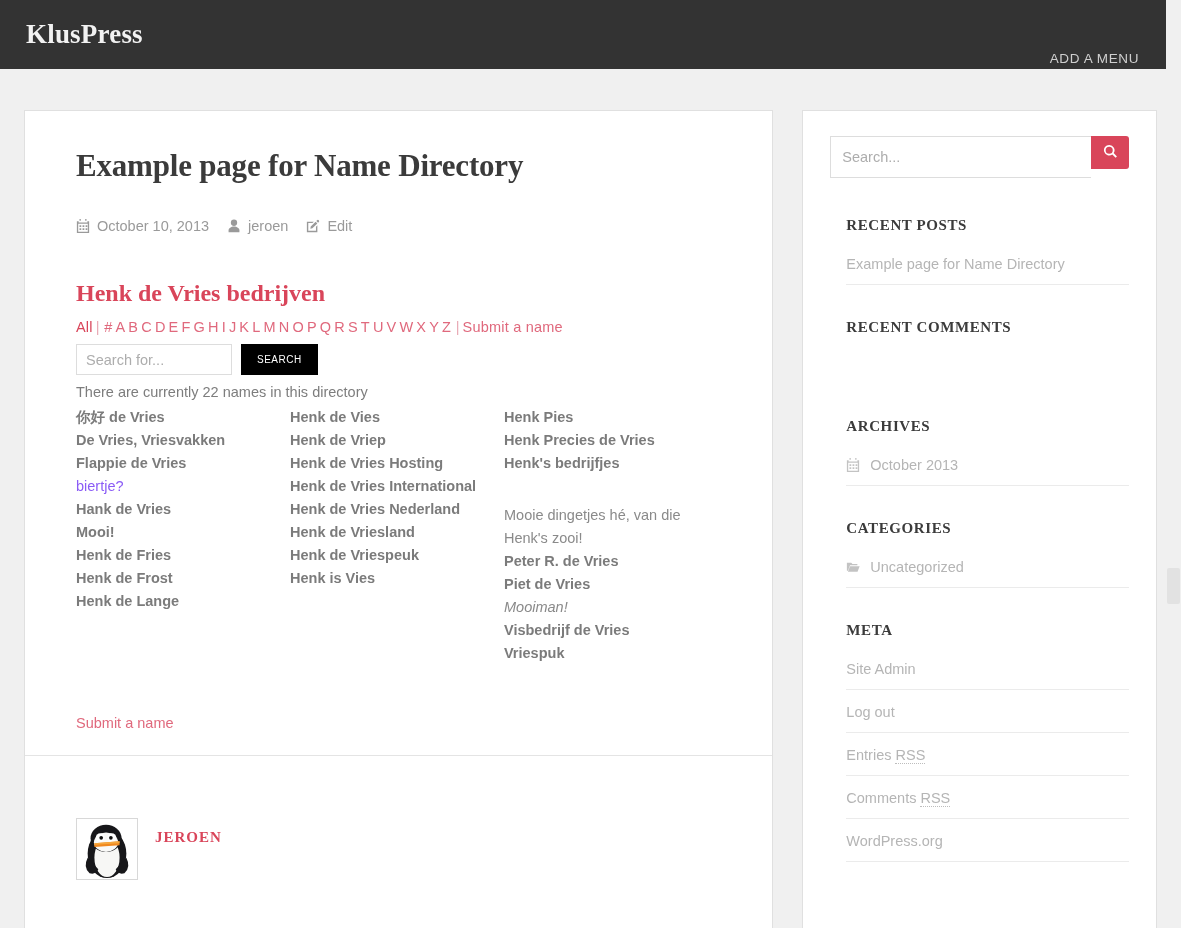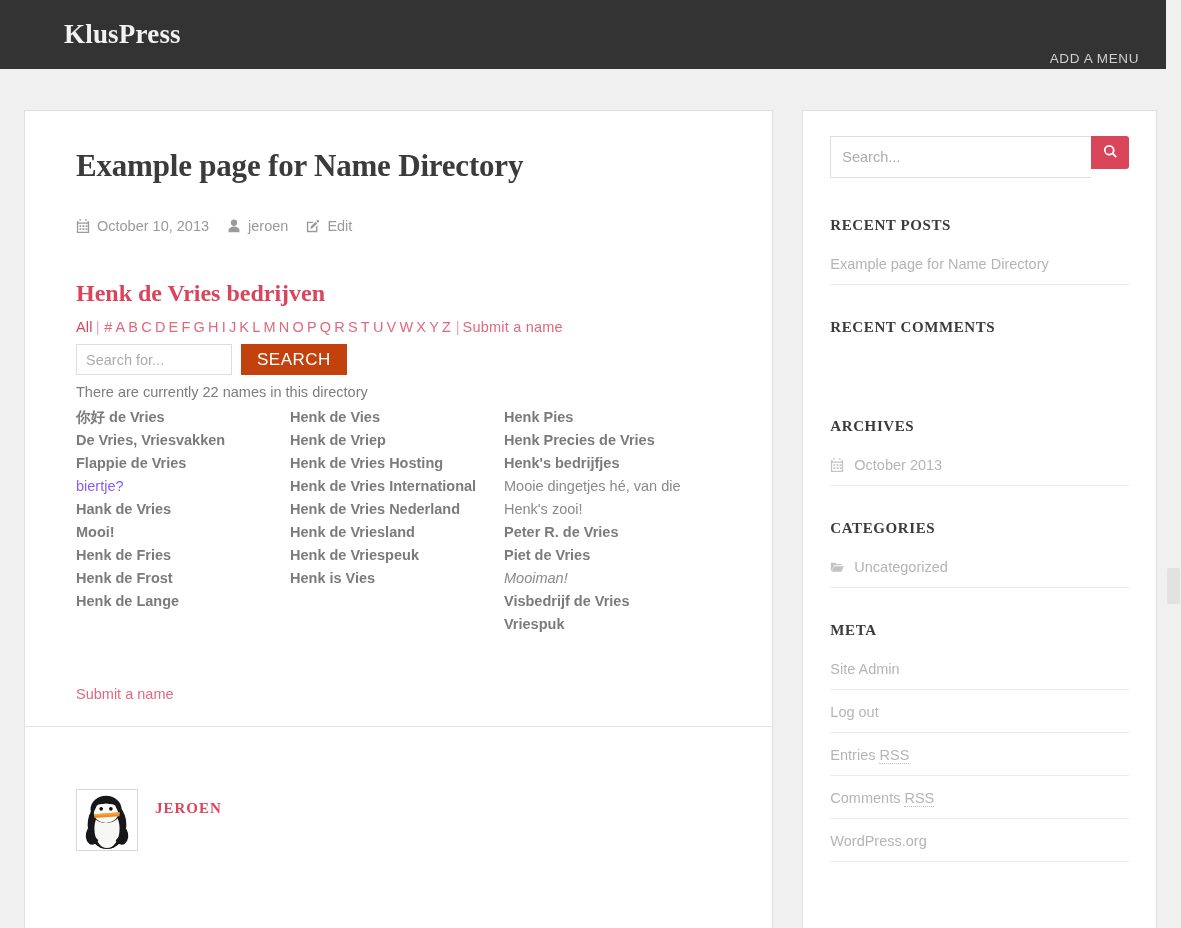--- a/index.html
+++ b/index.html
@@ -15,21 +15,21 @@
     position: relative;
   }
 
   
   .site-header {
     height: 69px;
     background: #333333;
     display: flex;
     align-items: center;
     justify-content: space-between;
-    padding: 0 42px 0 64px;
+    padding: 0 42px 0 26px;
   }
   .site-title {
     font-family: "Liberation Serif", serif;
     font-weight: bold;
     font-size: 27px;
     color: #f2f2f2;
     letter-spacing: 0.2px;
   }
   .header-menu {
     font-size: 13.5px;
@@ -113,41 +113,41 @@
     font-family: "Liberation Sans", sans-serif;
     font-size: 14.5px;
     color: #666;
     outline: none;
   }
   .dir-search-input::placeholder { color: #adadad; }
   .dir-search-btn {
     margin-left: 9px;
     height: 31px;
     border: none;
-    background: #c2410c;
+    background: #000000;
     color: #ffffff;
     font-family: "Liberation Sans", sans-serif;
-    font-size: 17px;
+    font-size: 10px;
     letter-spacing: 0.5px;
     padding: 0 16px;
     cursor: pointer;
     text-transform: uppercase;
   }
   .dir-count { font-size: 14.5px; color: #7d7d7d; margin-bottom: 6px; }
 
   .dir-columns { display: flex; gap: 0; }
   .dir-col { width: 214px; }
   .dir-entry {
     font-size: 14.5px;
     line-height: 23px;
     color: #7b7b7b;
     font-weight: bold;
   }
   .dir-entry.is-link { color: #8b5cf6; font-weight: normal; }
-  .dir-entry.is-plain { font-weight: normal; color: #8a8a8a; }
+  .dir-entry.is-plain { font-weight: normal; color: #8a8a8a; margin-top: 29px; }
   .dir-entry.is-italic { font-style: italic; font-weight: normal; color: #8a8a8a; }
 
   .submit-link {
     display: block;
     margin-top: 50px;
     margin-bottom: 24px;
     font-size: 14.5px;
     color: #e0697d;
   }
   .content-divider { border-top: 1px solid #e4e4e4; margin: 0 -50px 0 -51px; }
@@ -195,21 +195,21 @@
   .side-search-btn {
     width: 38px; height: 33px;
     background: #d9455a;
     border: none;
     border-radius: 0 3px 3px 0;
     display: flex; align-items: center; justify-content: center;
     cursor: pointer;
   }
   .side-search-btn svg { width: 15px; height: 15px; fill: #fff; }
 
-  .widget { margin-bottom: 34px; }
+  .widget { margin-bottom: 34px; margin-left: 16px; }
   .widget-title {
     font-family: "Liberation Serif", serif;
     font-weight: bold;
     font-size: 15px;
     letter-spacing: 0.6px;
     color: #3b3b3b;
     text-transform: uppercase;
     margin: 0 0 22px 0;
   }
   .widget-list { list-style: none; margin: 0; padding: 0; }

